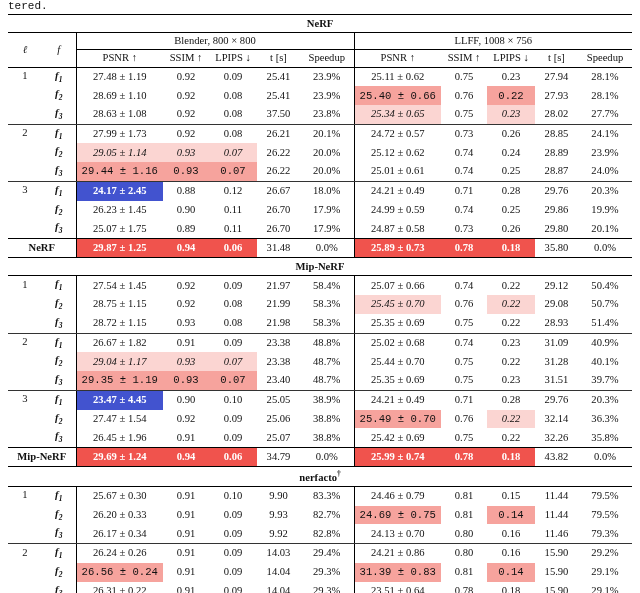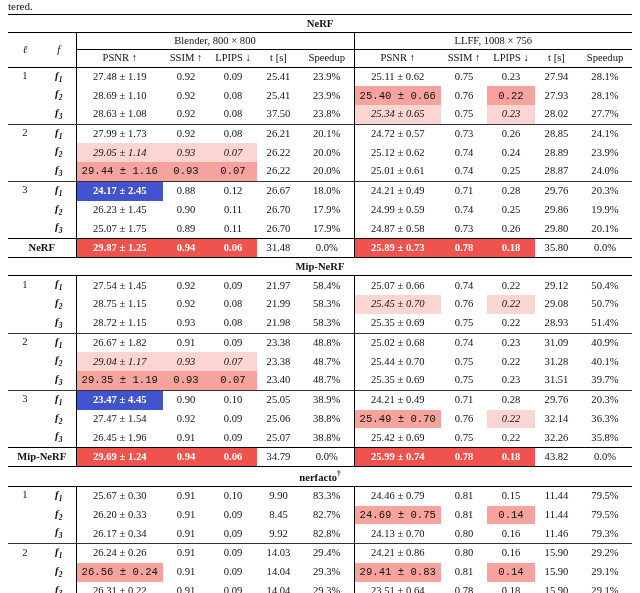--- a/index.html
+++ b/index.html
@@ -1,20 +1,20 @@
 <!DOCTYPE html>
 <html style="--hl-red: #f0534d; --hl-medium: #f6a39d; --hl-light: #fbd5d2; --hl-blue: #4253cf;"><head>
 <meta charset="utf-8">
 <style>
   html,body{margin:0;padding:0;background:#fff;}
   .page{
     width:640px;height:593px;position:relative;background:#fff;overflow:hidden;
     font-family:"Liberation Serif","DejaVu Serif",serif;color:#111;
   }
-  .caption-frag{font-size:11px;line-height:12px;padding:0 12px 1px 8px;}
+  .caption-frag{font-size:11px;line-height:12px;padding:0 12px 1px 8px;font-family:Liberation Mono, monospace;}
   table.results{
     border-collapse:collapse;table-layout:fixed;width:624px;margin:1px 8px 0 8px;
     font-size:10.6px;line-height:1.15;color:#111;
   }
   td,th{text-align:center;vertical-align:middle;padding:2px 1px;font-weight:normal;overflow:hidden;white-space:nowrap;}
   .title{font-weight:bold;padding:3px 0 2px;}
   .bt-thick{border-top:1.6px solid #000;}
   .bb-thick{border-bottom:1.6px solid #000;}
   .bb-mid{border-bottom:1px solid #000;}
   .bb-thin{border-bottom:0.8px solid #333;}
@@ -359,21 +359,21 @@
           <td class="val">0.81</td>
           <td class="val">0.15</td>
           <td class="val">11.44</td>
           <td class="val">79.5%</td>
         </tr>
         <tr class="data-row">
           <td class="f-cell ital vr"><i>f</i><sub>2</sub></td>
           <td class="val">26.20 ± 0.33</td>
           <td class="val">0.91</td>
           <td class="val">0.09</td>
-          <td class="val">8.45</td>
+          <td class="val">9.93</td>
           <td class="val vr">82.7%</td>
           <td class="val hl-medium">24.69 ± 0.75</td>
           <td class="val">0.81</td>
           <td class="val hl-medium">0.14</td>
           <td class="val">11.44</td>
           <td class="val">79.5%</td>
         </tr>
         <tr class="data-row">
           <td class="f-cell ital vr bb-thin"><i>f</i><sub>3</sub></td>
           <td class="val bb-thin">26.17 ± 0.34</td>
@@ -401,21 +401,21 @@
           <td class="val">15.90</td>
           <td class="val">29.2%</td>
         </tr>
         <tr class="data-row">
           <td class="f-cell ital vr"><i>f</i><sub>2</sub></td>
           <td class="val hl-medium">26.56 ± 0.24</td>
           <td class="val">0.91</td>
           <td class="val">0.09</td>
           <td class="val">14.04</td>
           <td class="val vr">29.3%</td>
-          <td class="val hl-medium">29.41 ± 0.83</td>
+          <td class="val hl-medium">31.39 ± 0.83</td>
           <td class="val">0.81</td>
           <td class="val hl-medium">0.14</td>
           <td class="val">15.90</td>
           <td class="val">29.1%</td>
         </tr>
         <tr class="data-row">
           <td class="f-cell ital vr bb-thin"><i>f</i><sub>3</sub></td>
           <td class="val bb-thin">26.31 ± 0.22</td>
           <td class="val bb-thin">0.91</td>
           <td class="val bb-thin">0.09</td>

